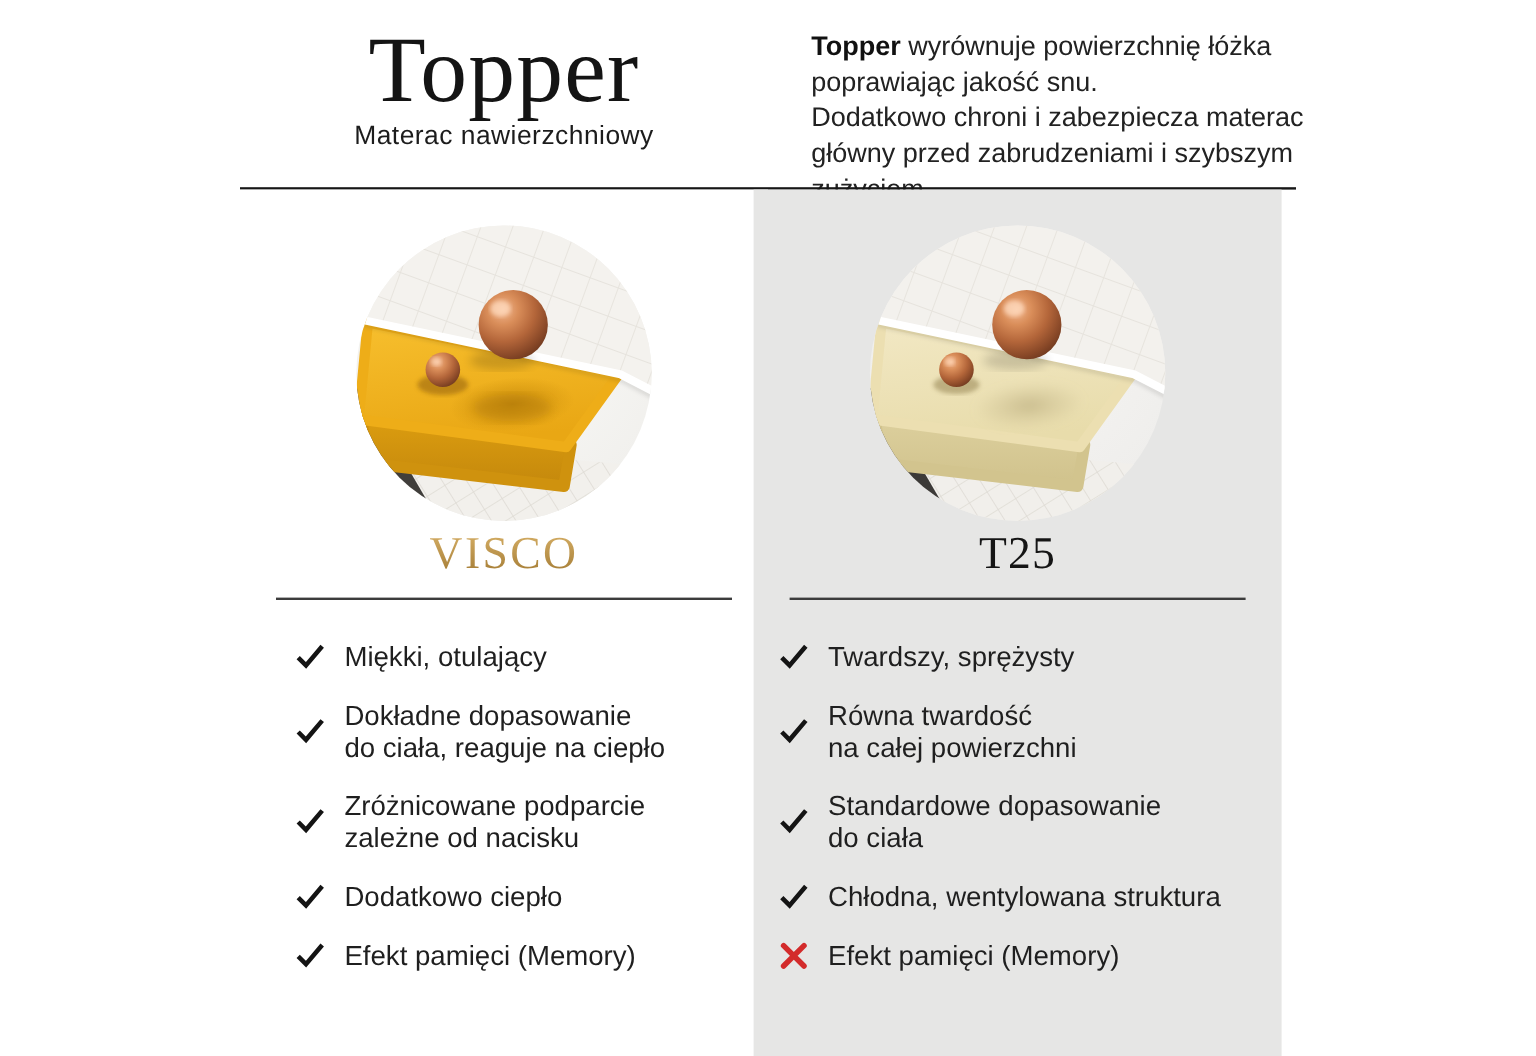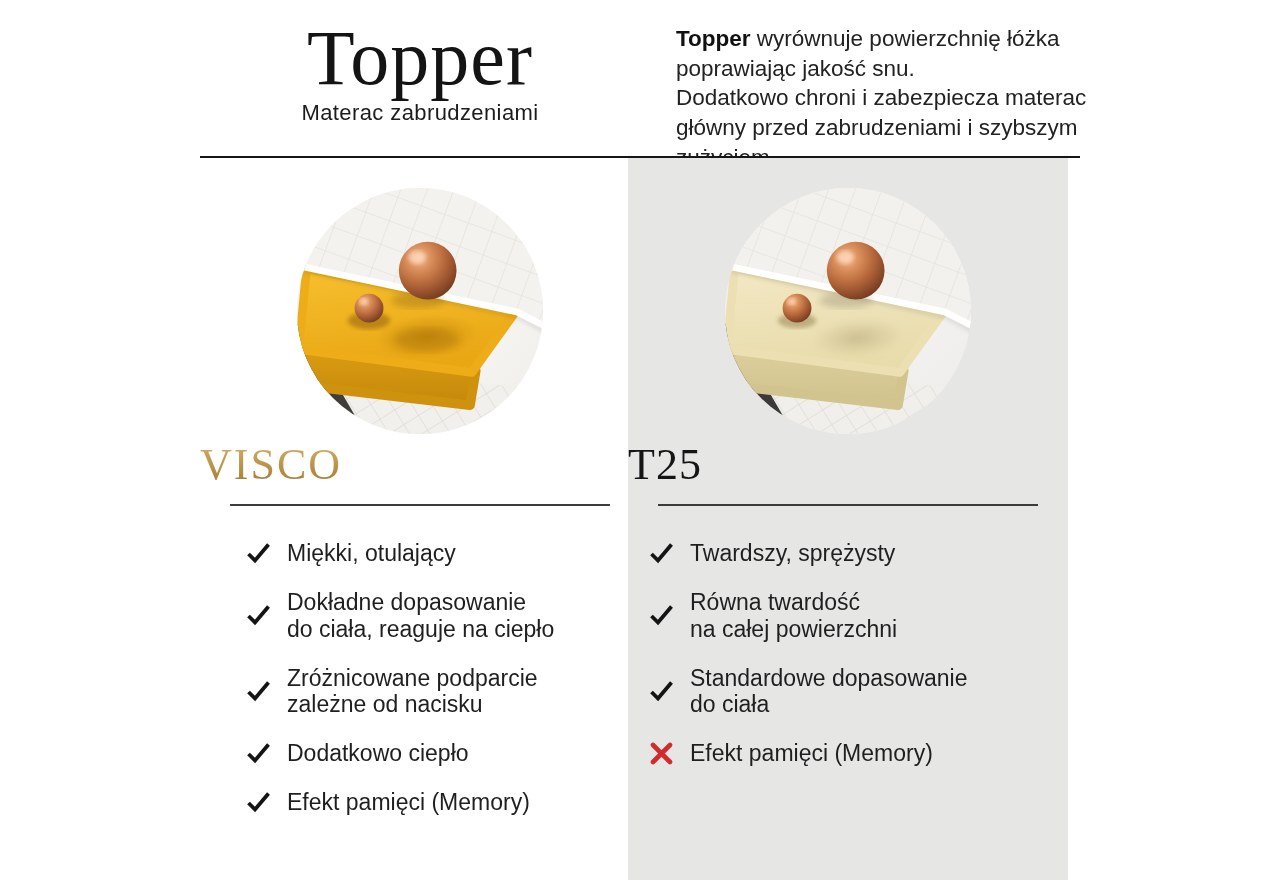--- a/index.html
+++ b/index.html
@@ -32,23 +32,23 @@
 
   
   .col { position:absolute; top:158px; width:440px; height:722px; }
   .col-left  { left:200px; background:#ffffff; }
   .col-right { left:628px; background:var(--panel-gray,#e6e6e5); }
 
   .photo { width:250px; height:250px; margin:28px auto 0; border-radius:50%; overflow:hidden; }
   .photo svg { display:block; width:250px; height:250px; }
 
   .product-name {
-    margin-top:6px; text-align:left;
+    margin-top:6px; text-align:center;
     font-family:"Liberation Serif","DejaVu Serif",serif;
-    font-size:44px; line-height:1.05; font-weight:400; letter-spacing:2px;
+    font-size:38px; line-height:1.05; font-weight:400; letter-spacing:2px;
   }
   .name-gold {
     color:var(--gold-dark,#a57d36);
     background:linear-gradient(180deg,var(--gold-light,#d2ab62) 10%,var(--gold-dark,#a57d36) 90%);
     -webkit-background-clip:text; background-clip:text; -webkit-text-fill-color:transparent;
   }
   .name-dark { color:#151515; letter-spacing:1px; }
 
   .name-underline { width:380px; height:2px; margin:16px auto 0; background:#3c3c3c; }
 
@@ -64,21 +64,21 @@
   .check-icon path { stroke:#141414; }
   .cross-icon path { stroke:var(--cross-red,#d32b2b); }
 </style>
 </head>
 <body>
 
 <div class="canvas">
 
   <div class="title-block">
     <div class="page-title">Topper</div>
-    <div class="page-subtitle">Materac zabrudzeniami</div>
+    <div class="page-subtitle">Materac nawierzchniowy</div>
   </div>
 
   <div class="description"><b>Topper</b><span> wyrównuje powierzchnię łóżka
 poprawiając jakość snu.
 Dodatkowo chroni i zabezpiecza materac
 główny przed zabrudzeniami i szybszym
 zużyciem.</span></div>
 
   <div class="divider"></div>
 
@@ -284,20 +284,26 @@
 na całej powierzchni</span>
       </div>
       <div class="feature">
         <span class="f-icon check-icon"><svg viewBox="0 0 27 27">
               <path d="M3.5,14 L10,20.5 L23.5,4.5" fill="none" stroke-width="3.8"></path>
             </svg></span>
         <span>Standardowe dopasowanie
 do ciała</span>
       </div>
       <div class="feature">
+        <span class="f-icon check-icon"><svg viewBox="0 0 27 27">
+              <path d="M3.5,14 L10,20.5 L23.5,4.5" fill="none" stroke-width="3.8"></path>
+            </svg></span>
+        <span>Chłodna, wentylowana struktura</span>
+      </div>
+      <div class="feature">
         <span class="f-icon cross-icon"><svg viewBox="0 0 27 27">
               <path d="M5,5 L22,22 M22,5 L5,22" fill="none" stroke-width="4.6" stroke-linecap="round"></path>
             </svg></span>
         <span>Efekt pamięci (Memory)</span>
       </div>
     </div>
   </div>
 
 </div>
 

